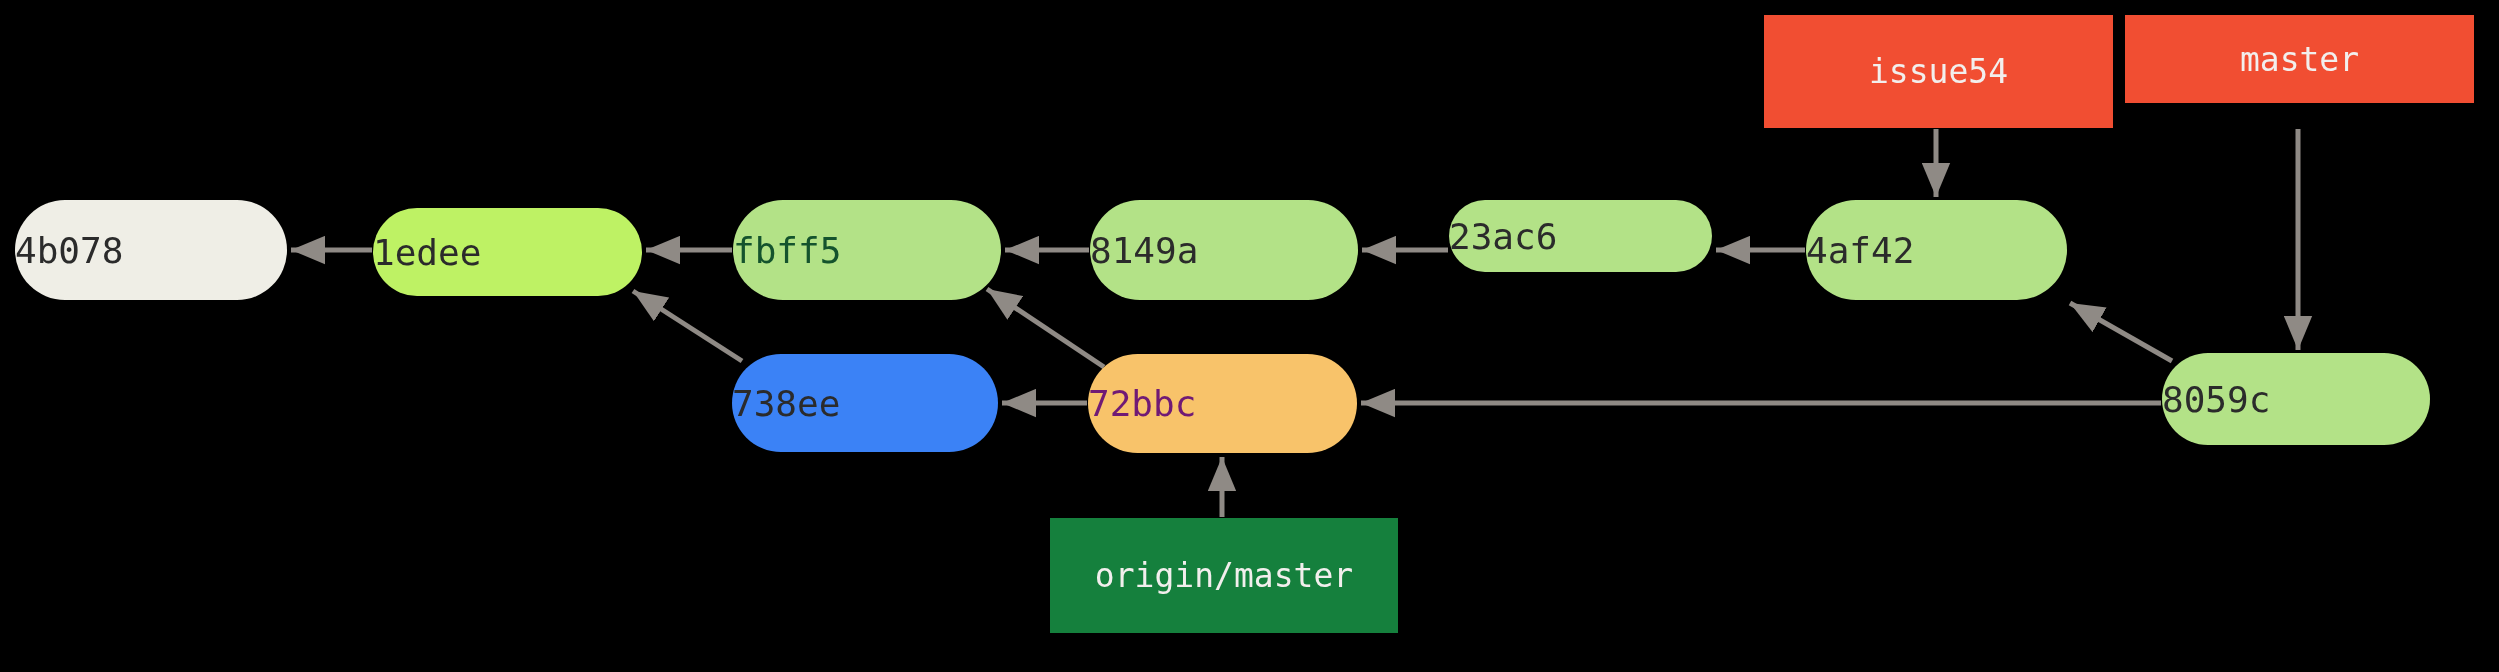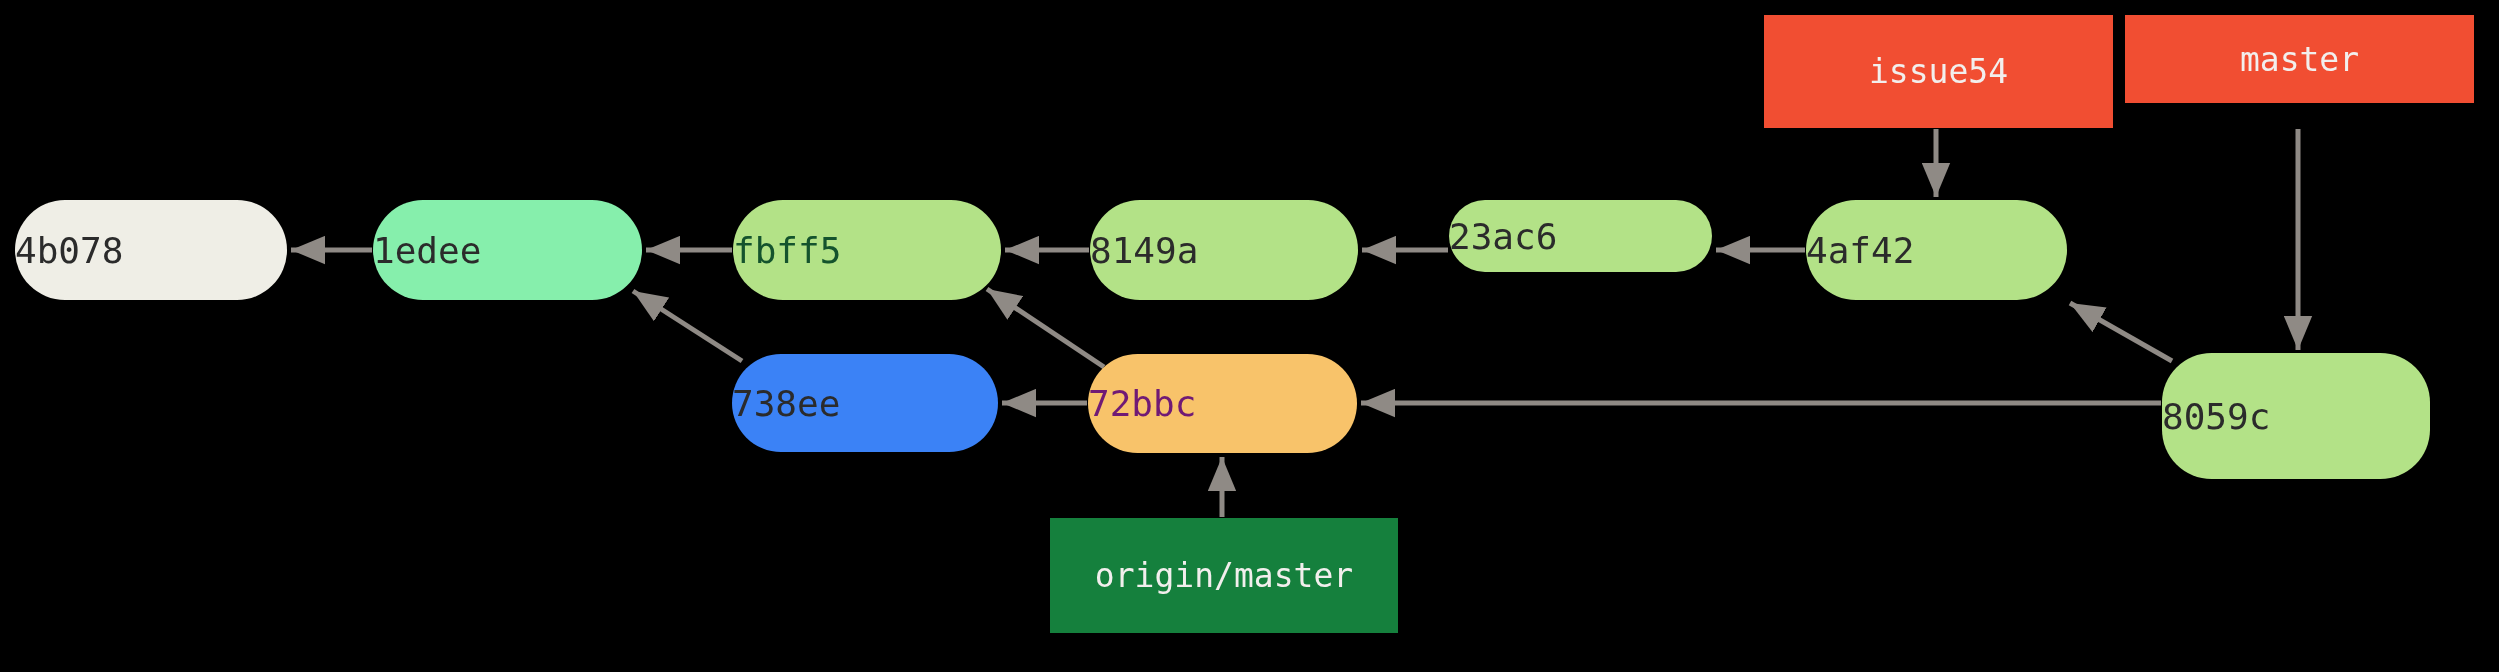--- a/index.html
+++ b/index.html
@@ -63,42 +63,42 @@
       <line x1="1104" y1="367" x2="987" y2="289" stroke="#8f8a85" stroke-width="5" marker-end="url(#arrowhead)"></line>
       <line x1="2161" y1="403" x2="1361" y2="403" stroke="#8f8a85" stroke-width="5" marker-end="url(#arrowhead)"></line>
       <line x1="2172" y1="361" x2="2070" y2="303" stroke="#8f8a85" stroke-width="5" marker-end="url(#arrowhead)"></line>
       <line x1="1936" y1="129" x2="1936" y2="197" stroke="#8f8a85" stroke-width="5" marker-end="url(#arrowhead)"></line>
       <line x1="2298" y1="129" x2="2298" y2="350" stroke="#8f8a85" stroke-width="5" marker-end="url(#arrowhead)"></line>
       <line x1="1222" y1="517" x2="1222" y2="457" stroke="#8f8a85" stroke-width="5" marker-end="url(#arrowhead)"></line>
     </svg>
 <div class="commit-pill" style="left: 15px; top: 200px; width: 272px; height: 100px; border-radius: 50px; background: rgb(239, 238, 230); color: rgb(43, 43, 43);">
       <span>4b078</span>
     </div>
-    <div class="commit-pill" style="left: 373px; top: 200px; width: 269px; height: 100px; border-radius: 50px; background: #86efac; color: rgb(43, 43, 43);">
+    <div class="commit-pill" style="left: 373px; top: 208px; width: 269px; height: 88px; border-radius: 50px; background: #bef264; color: rgb(43, 43, 43);">
       <span>1edee</span>
     </div>
     <div class="commit-pill" style="left: 733px; top: 200px; width: 268px; height: 100px; border-radius: 50px; background: rgb(179, 226, 135); color: #14532d;">
       <span>fbff5</span>
     </div>
     <div class="commit-pill" style="left: 1090px; top: 200px; width: 268px; height: 100px; border-radius: 50px; background: rgb(179, 226, 135); color: rgb(43, 43, 43);">
       <span>8149a</span>
     </div>
     <div class="commit-pill" style="left: 1449px; top: 200px; width: 263px; height: 72px; border-radius: 50px; background: rgb(179, 226, 135); color: rgb(43, 43, 43);">
       <span>23ac6</span>
     </div>
     <div class="commit-pill" style="left: 1806px; top: 200px; width: 261px; height: 100px; border-radius: 50px; background: rgb(179, 226, 135); color: rgb(43, 43, 43);">
       <span>4af42</span>
     </div>
     <div class="commit-pill" style="left: 732px; top: 354px; width: 266px; height: 98px; border-radius: 49px; background: #3b82f6; color: rgb(43, 43, 43);">
       <span>738ee</span>
     </div>
     <div class="commit-pill" style="left: 1088px; top: 354px; width: 269px; height: 99px; border-radius: 49.5px; background: rgb(248, 195, 106); color: #701a75;">
       <span>72bbc</span>
     </div>
-    <div class="commit-pill" style="left: 2162px; top: 353px; width: 268px; height: 126px; border-radius: 49.5px; background: rgb(179, 226, 135); color: rgb(43, 43, 43);">
+    <div class="commit-pill" style="left: 2162px; top: 353px; width: 268px; height: 92px; border-radius: 49.5px; background: rgb(179, 226, 135); color: rgb(43, 43, 43);">
       <span>8059c</span>
     </div>
     <div class="branch-label" style="left: 1764px; top: 15px; width: 349px; height: 113px; background: rgb(241, 78, 50); color: rgb(242, 239, 237);">
       <span>issue54</span>
     </div>
     <div class="branch-label" style="left: 2125px; top: 15px; width: 349px; height: 88px; background: rgb(241, 78, 50); color: rgb(242, 239, 237);">
       <span>master</span>
     </div>
     <div class="branch-label" style="left: 1050px; top: 518px; width: 348px; height: 115px; background: #15803d; color: rgb(242, 239, 237);">
       <span>origin/master</span>

